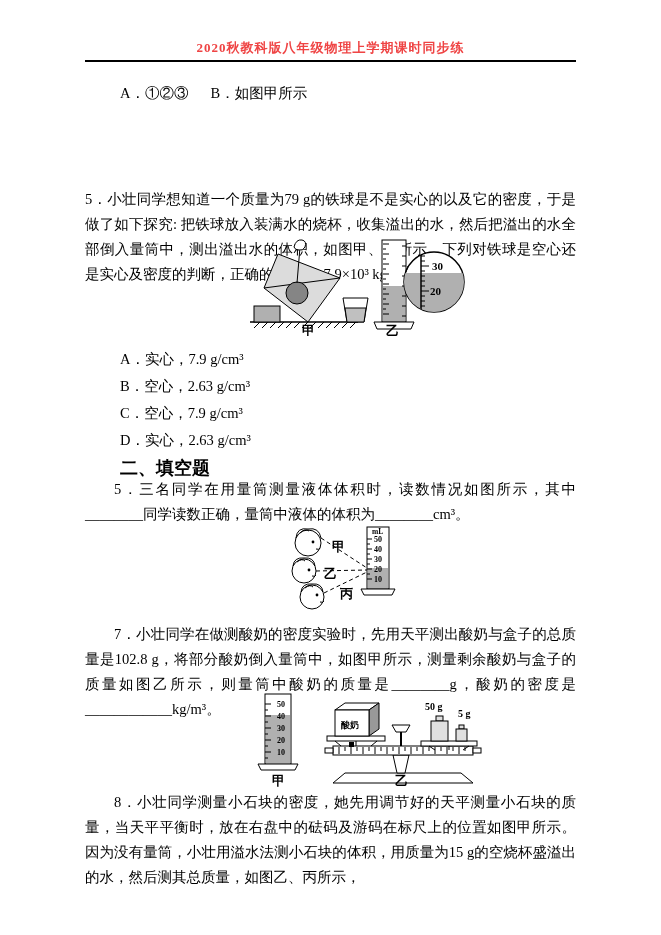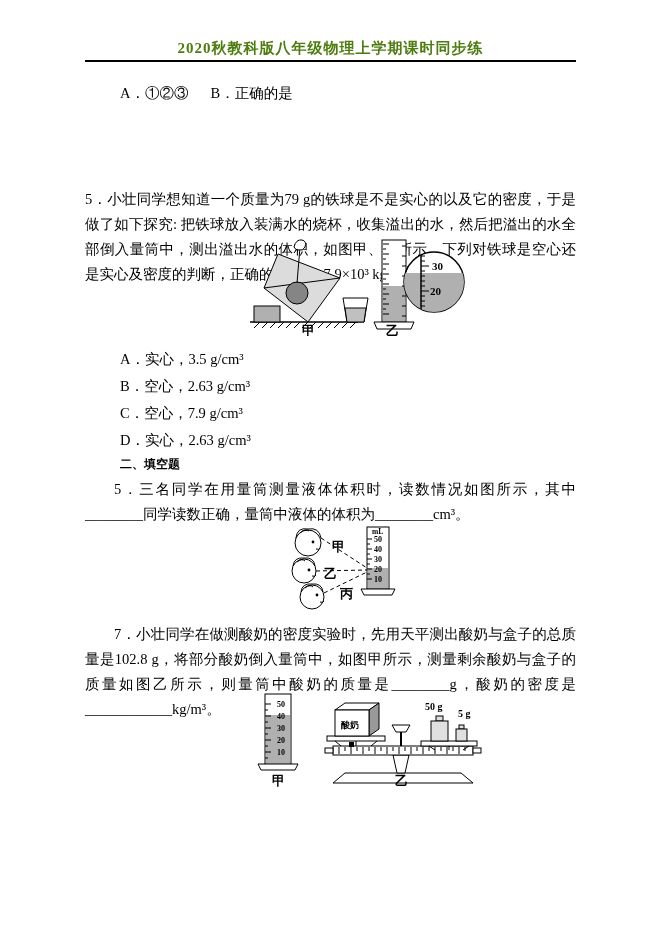--- a/index.html
+++ b/index.html
@@ -2,30 +2,30 @@
 <html><head>
 <meta charset="utf-8">
 <style>
   html,body{margin:0;padding:0;background:#ffffff;}
   .page{
     position:relative;width:661px;height:935px;background:#fff;overflow:hidden;
     font-family:"Liberation Serif","DejaVu Serif",serif;color:#000;
   }
   .header-title{
     position:absolute;top:39px;left:0;width:100%;text-align:center;
-    font-size:15px;font-weight:bold;letter-spacing:1px;color:#4d7c0f;
+    font-size:13px;font-weight:bold;letter-spacing:1px;color:#ef4444;
   }
   .header-rule{position:absolute;top:60px;left:85px;width:491px;border-top:2px solid #000;}
   .para{
     position:absolute;left:85px;width:491px;font-size:14.5px;line-height:25px;
     text-align:justify;text-justify:inter-ideograph;
   }
   .optline{position:absolute;left:120px;font-size:14.5px;white-space:nowrap;}
   .optgap{display:inline-block;width:22px;}
-  .sechead{position:absolute;left:120px;font-size:12px;font-weight:bold;white-space:nowrap;}
+  .sechead{position:absolute;left:120px;font-size:18px;font-weight:bold;white-space:nowrap;}
   .rho{font-style:italic;}
   .subtxt{font-size:9px;vertical-align:-3px;}
   .fig{position:absolute;}
   svg{font-family:"Liberation Serif","DejaVu Serif",serif;}
   svg text{fill:#000;}
   .figlabel{font-size:13px;font-weight:bold;}
   .tickssmall{font-size:8px;font-weight:bold;}
   .magnum{font-size:11px;font-weight:bold;}
   .wlabel{font-size:10px;font-weight:bold;}
   .boxlabel{font-size:9px;font-weight:bold;}
@@ -33,21 +33,21 @@
 </style>
 </head>
 <body>
 
 <div class="page">
 
   <div class="header-title">2020秋教科版八年级物理上学期课时同步练</div>
   <div class="header-rule"></div>
 
   <div class="optline" style="top:84px;">
-    <span>A．①②③</span><span class="optgap"></span><span>B．正确的是</span>
+    <span>A．①②③</span><span class="optgap"></span><span>B．如图甲所示</span>
   </div>
 
   <div class="para" style="top:139px;margin-top:48px;">
     <span>5．小壮同学想知道一个质量为79 g的铁球是不是实心的以及它的密度，于是做了如下探究: 把铁球放入装满水的烧杯，收集溢出的水，然后把溢出的水全部倒入量筒中，测出溢出水的体积，如图甲、乙所示。下列对铁球是空心还是实心及密度的判断，正确的是(ρ</span><span class="rho subtxt">铁</span><span>＝7.9×10³ kg/m³)(　　)</span>
   </div>
 
   <svg class="fig" style="top:236px;left:240px;" width="226" height="100" viewBox="0 0 226 100">
 
     <g>
       <path d="M10 86 H118" stroke="#000" stroke-width="1.5" fill="none"></path>
@@ -77,21 +77,21 @@
         <path d="M181 16 V76" stroke="#000" stroke-width="1.5" fill="none"></path>
         <path d="M181 20 h4 M181 25 h4 M181 35 h4 M181 40 h4 M181 45 h4 M181 50 h4 M181 60 h4 M181 65 h4 M181 70 h4 M181 30 h8 M181 55 h8" stroke="#000" stroke-width="1" fill="none"></path>
         <text x="192" y="34" class="magnum">30</text>
         <text x="190" y="59" class="magnum">20</text>
       </g>
       <line x1="166" y1="36" x2="168" y2="30" stroke="#000"></line>
       <text x="146" y="99" class="figlabel">乙</text>
     </g>
   </svg>
 
-  <div class="optline" style="top:350px;">A．实心，3.5 g/cm³</div>
+  <div class="optline" style="top:350px;">A．实心，7.9 g/cm³</div>
   <div class="optline" style="top:377px;font-family:Liberation Serif, serif;">B．空心，2.63 g/cm³</div>
   <div class="optline" style="top:404px;">C．空心，7.9 g/cm³</div>
   <div class="optline" style="top:431px;">D．实心，2.63 g/cm³</div>
 
   <div class="sechead" style="top:456px;">二、填空题</div>
 
   <div class="para" style="top:477px;text-indent:29px;">5．三名同学在用量筒测量液体体积时，读数情况如图所示，其中________同学读数正确，量筒中液体的体积为________cm³。</div>
 
   <svg class="fig" style="top:521px;left:288px;" width="155" height="100" viewBox="0 0 155 100">
     <g>
@@ -174,14 +174,15 @@
       <g>
         <rect x="204" y="33" width="5" height="4" fill="#e0e0e0" stroke="#000"></rect>
         <rect x="201" y="37" width="11" height="12" fill="#e0e0e0" stroke="#000"></rect>
       </g>
       <text x="170" y="18" class="wlabel">50 g</text>
       <text x="203" y="25" class="wlabel">5 g</text>
       <text x="140" y="93" class="figlabel">乙</text>
     </g>
   </svg>
 
+  <div class="para" style="top:790px;text-indent:29px;">8．小壮同学测量小石块的密度，她先用调节好的天平测量小石块的质量，当天平平衡时，放在右盘中的砝码及游码在标尺上的位置如图甲所示。因为没有量筒，小壮用溢水法测小石块的体积，用质量为15 g的空烧杯盛溢出的水，然后测其总质量，如图乙、丙所示，</div>
 
 </div>
 
 </body></html>

